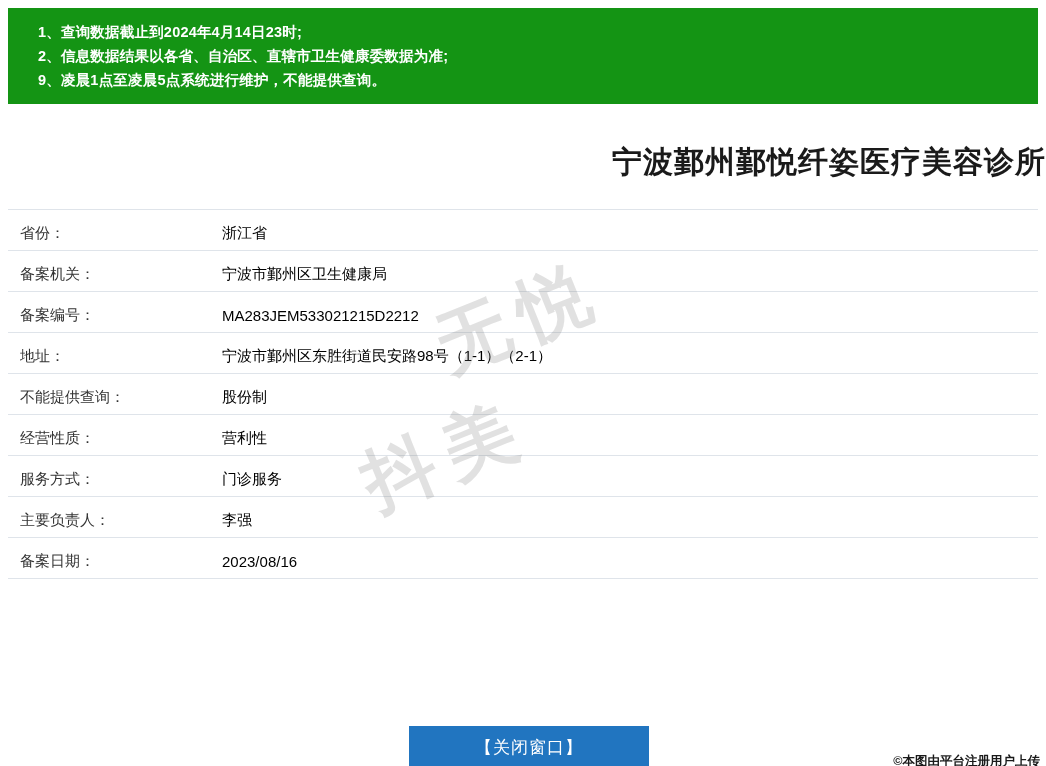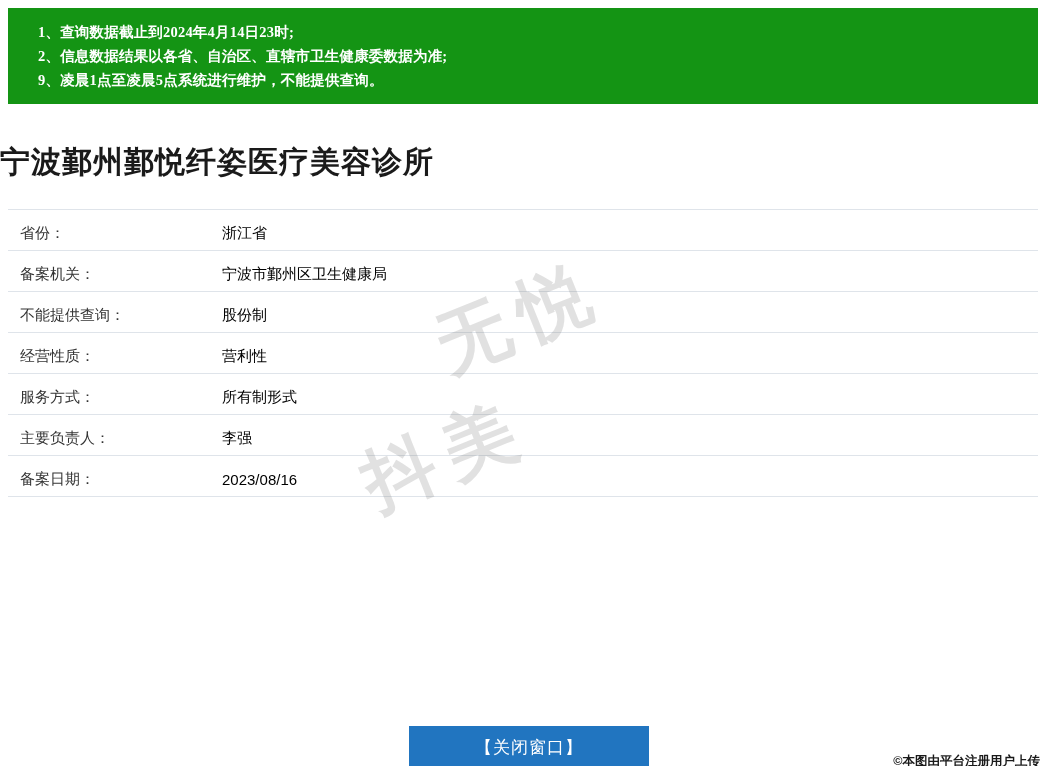--- a/index.html
+++ b/index.html
@@ -22,33 +22,32 @@
   }
 
   
   .notice {
     margin: 8px 8px 0 8px;
     background: #149414;
     color: #ffffff;
     padding: 12px 10px 12px 30px;
     box-sizing: border-box;
     width: 1030px;
-    font-family: Liberation Serif, serif;
   }
   .notice-line {
     font-size: 14.5px;
     line-height: 24px;
     font-weight: bold;
     white-space: nowrap;
     letter-spacing: 0.2px;
   }
 
   
   .title {
-    text-align: left;
+    text-align: right;
     font-size: 30px;
     font-weight: bold;
     color: #1a1a1a;
     margin-top: 38px;
     margin-bottom: 26px;
     letter-spacing: 1px;
   }
 
   
   .info-table {
@@ -158,30 +157,38 @@
     <tbody>
       <tr>
         <td class="label">省份：</td>
         <td class="value">浙江省</td>
       </tr>
       <tr>
         <td class="label">备案机关：</td>
         <td class="value">宁波市鄞州区卫生健康局</td>
       </tr>
       <tr>
+        <td class="label">备案编号：</td>
+        <td class="value">MA283JEM533021215D2212</td>
+      </tr>
+      <tr>
+        <td class="label">地址：</td>
+        <td class="value">宁波市鄞州区东胜街道民安路98号（1-1）（2-1）</td>
+      </tr>
+      <tr>
         <td class="label">不能提供查询：</td>
         <td class="value">股份制</td>
       </tr>
       <tr>
         <td class="label">经营性质：</td>
         <td class="value">营利性</td>
       </tr>
       <tr>
         <td class="label">服务方式：</td>
-        <td class="value">所有制形式</td>
+        <td class="value">门诊服务</td>
       </tr>
       <tr>
         <td class="label">主要负责人：</td>
         <td class="value">李强</td>
       </tr>
       <tr>
         <td class="label">备案日期：</td>
         <td class="value">2023/08/16</td>
       </tr>
     </tbody>

